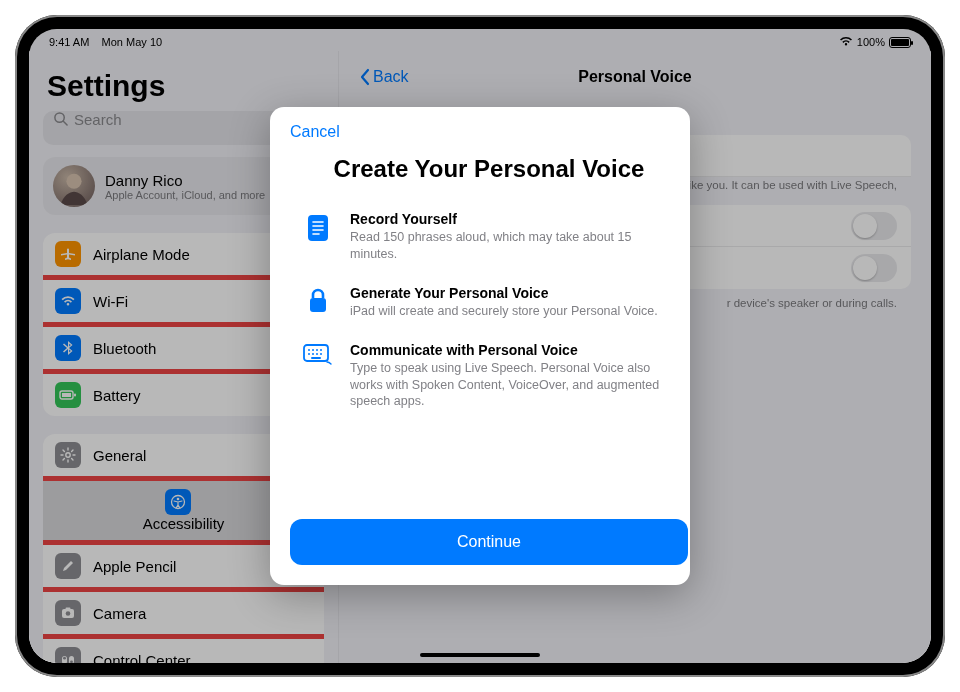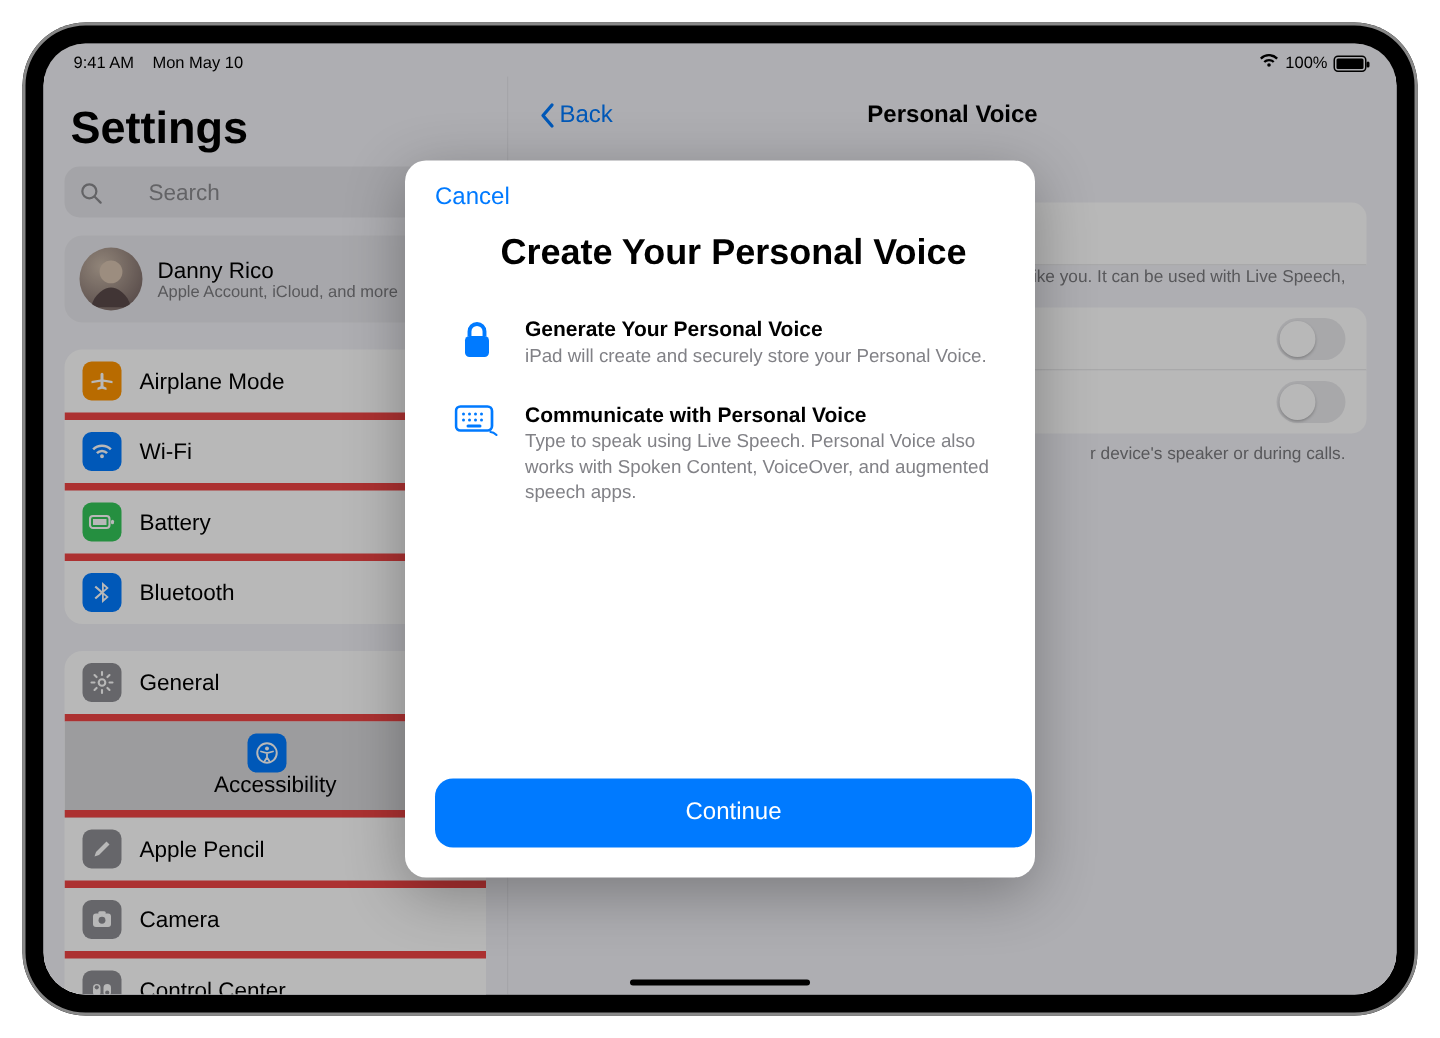--- a/index.html
+++ b/index.html
@@ -22,22 +22,22 @@
   }
   .statusbar .right { display:flex; align-items:center; gap:4px; }
   .battery { width:22px; height:11px; border:1px solid #000; border-radius:3px; position:relative;}
   .battery::after{ content:""; position:absolute; right:-3px; top:3px; width:2px; height:4px; background:#000; border-radius:1px;}
   .battery .fill{ position:absolute; left:1px; top:1px; bottom:1px; right:1px; background:#000; border-radius:1px;}
   
   .layout { display:flex; position:absolute; top:22px; bottom:0; left:0; right:0;}
   .sidebar { width:310px; background:#f2f2f7; padding:10px 14px 0 14px; overflow:hidden; border-right:1px solid rgba(0,0,0,0.05);}
   .sidebar h1 { font-size:30px; font-weight:700; margin:8px 0 8px 4px; }
   .search {
-    background:#e4e4e9; border-radius:10px; height:34px; display:flex; align-items:center;
-    color:#8a8a8e; padding:0 10px; font-size:15px; margin-bottom:12px;gap:25px;
+    background:#e4e4e9; border-radius:10px; height:34px; display:flex; align-items:flex-start;
+    color:#8a8a8e; padding:0 10px; font-size:15px; margin-bottom:12px;
   }
   .search svg { margin-right:6px; flex-shrink:0;}
   .account {
     background:rgba(0,0,0,0.04); border-radius:12px; padding:8px 10px; display:flex; align-items:center; gap:10px; margin-bottom:18px;
   }
   .avatar {
     width:42px; height:42px; border-radius:50%; background: radial-gradient(circle at 35% 30%, #c9b8a8, #6b5a5a);
     display:flex; align-items:center; justify-content:center; overflow:hidden;
   }
   .avatar svg{ width:38px; height:38px; }
@@ -155,36 +155,36 @@
           <div class="row">
             <div class="icon-box" style="background:#007aff">
               <svg width="16" height="16" viewBox="0 0 16 16">
                   <path d="M8 12.5a1.3 1.3 0 100-2.6 1.3 1.3 0 000 2.6zM4 8.5a5.6 5.6 0 018 0l-1.2 1.2a4 4 0 00-5.6 0L4 8.5zM1.5 6a9.2 9.2 0 0113 0l-1.2 1.2a7.5 7.5 0 00-10.6 0L1.5 6z" fill="#fff"></path>
                 </svg>
             </div>
             <span>Wi-Fi</span>
             <span class="value">Not C</span>
           </div>
           <div class="row">
+            <div class="icon-box" style="background:#007aff">
+              <svg width="16" height="16" viewBox="0 0 16 16">
+                  <path d="M8 1v6L4 3.5 3 4.5 7 8l-4 3.5 1 1 4-3.5v6l4.5-4L9 8l3.5-3L8 1zm1.2 2.8L10.8 5 9.2 6.4V3.8zm0 8.4V9.6l1.6 1.4-1.6 1.2z" fill="#fff"></path>
+                </svg>
+            </div>
+            <span>Bluetooth</span>
+          </div>
+          <div class="row">
             <div class="icon-box" style="background:#34c759">
               <svg width="18" height="12" viewBox="0 0 18 12">
                   <rect x="1" y="2" width="13" height="8" rx="2" fill="none" stroke="#fff" stroke-width="1.4"></rect>
                   <rect x="3" y="4" width="9" height="4" fill="#fff"></rect>
                   <rect x="15" y="4.5" width="2" height="3" rx="1" fill="#fff"></rect>
                 </svg>
             </div>
             <span>Battery</span>
-          </div>
-          <div class="row">
-            <div class="icon-box" style="background:#007aff">
-              <svg width="16" height="16" viewBox="0 0 16 16">
-                  <path d="M8 1v6L4 3.5 3 4.5 7 8l-4 3.5 1 1 4-3.5v6l4.5-4L9 8l3.5-3L8 1zm1.2 2.8L10.8 5 9.2 6.4V3.8zm0 8.4V9.6l1.6 1.4-1.6 1.2z" fill="#fff"></path>
-                </svg>
-            </div>
-            <span>Bluetooth</span>
           </div>
         </div>
 
         <div class="group">
           <div class="row">
             <div class="icon-box" style="background:#8e8e93">
               <svg width="16" height="16" viewBox="0 0 16 16">
                   <circle cx="8" cy="8" r="2.2" fill="none" stroke="#fff" stroke-width="1.4"></circle>
                   <path d="M8 1v2M8 13v2M1 8h2M13 8h2M3 3l1.4 1.4M11.6 11.6L13 13M13 3l-1.4 1.4M4.4 11.6L3 13" stroke="#fff" stroke-width="1.4" stroke-linecap="round"></path>
                 </svg>
@@ -266,20 +266,35 @@
           <div class="desc" style="text-align:right;">r device's speaker or during calls.</div>
         </div>
       </div>
     </div>
 
     <div class="scrim"></div>
     <div class="modal">
       <div class="cancel">Cancel</div>
       <h2>Create Your Personal Voice</h2>
 
+      <div class="feature">
+        <div class="ficon">
+          <svg width="26" height="30" viewBox="0 0 26 30">
+              <rect x="3" y="2" width="20" height="26" rx="4" fill="#007aff"></rect>
+              <line x1="8" y1="9" x2="18" y2="9" stroke="#fff" stroke-width="1.6" stroke-linecap="round"></line>
+              <line x1="8" y1="13" x2="18" y2="13" stroke="#fff" stroke-width="1.6" stroke-linecap="round"></line>
+              <line x1="8" y1="17" x2="18" y2="17" stroke="#fff" stroke-width="1.6" stroke-linecap="round"></line>
+              <line x1="8" y1="21" x2="14" y2="21" stroke="#fff" stroke-width="1.6" stroke-linecap="round"></line>
+            </svg>
+        </div>
+        <div>
+          <div class="ftitle">Record Yourself</div>
+          <div class="fbody">Read 150 phrases aloud, which may take about 15 minutes.</div>
+        </div>
+      </div>
 
       <div class="feature">
         <div class="ficon">
           <svg width="24" height="28" viewBox="0 0 24 28">
               <rect x="4" y="11" width="16" height="14" rx="3" fill="#007aff"></rect>
               <path d="M7 11V8a5 5 0 0110 0v3" fill="none" stroke="#007aff" stroke-width="2.6"></path>
             </svg>
         </div>
         <div>
           <div class="ftitle">Generate Your Personal Voice</div>

